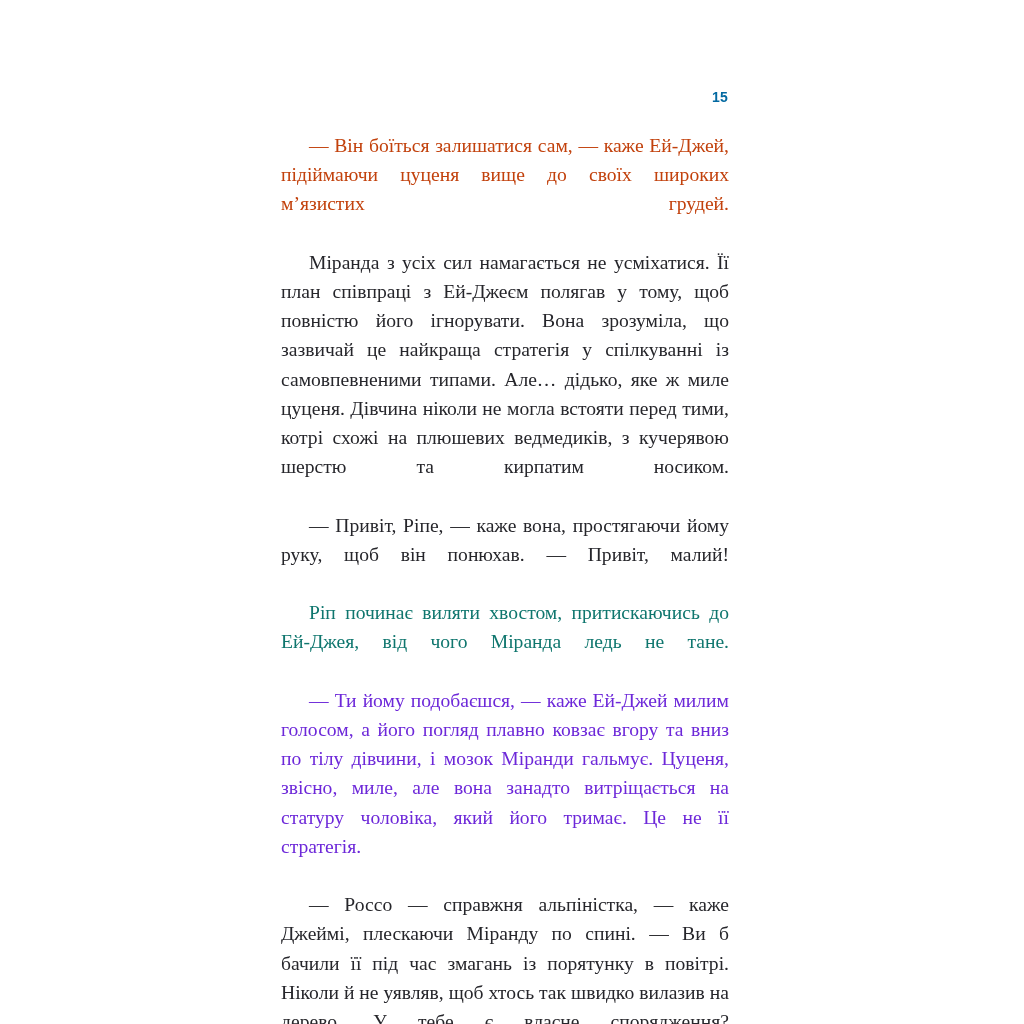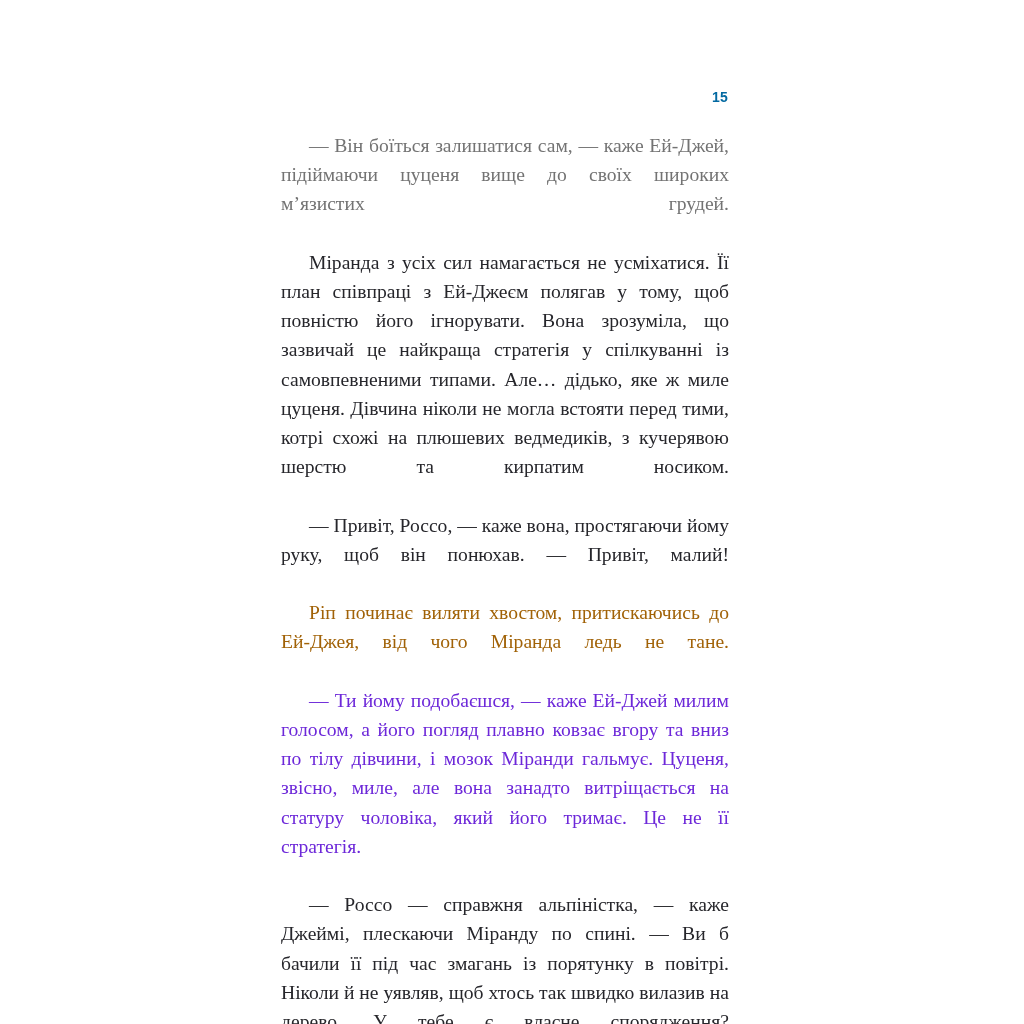--- a/index.html
+++ b/index.html
@@ -65,22 +65,22 @@
   }
 </style>
 </head>
 <body style="background: rgb(255, 255, 255);">
 
 <div class="page">
 
   <div class="folio">15</div>
 
   <div class="textblock">
-    <p class="para" style="color: #737373;">— Він боїться залишатися сам, — каже Ей-Джей, підіймаючи цуценя вище до своїх широких м’язистих грудей.</p>
+    <p class="para" style="color: #c2410c;">— Він боїться залишатися сам, — каже Ей-Джей, підіймаючи цуценя вище до своїх широких м’язистих грудей.</p>
     <p class="para" style="color: rgb(38, 38, 43);">Міранда з усіх сил намагається не усміхатися. Її план співпраці з Ей-Джеєм полягав у тому, щоб повністю його ігнорувати. Вона зрозуміла, що зазвичай це найкраща стратегія у спілкуванні із самовпевненими типами. Але… дідько, яке ж миле цуценя. Дівчина ніколи не могла встояти перед тими, котрі схожі на плюшевих ведмедиків, з кучерявою шерстю та кирпатим носиком.</p>
-    <p class="para" style="color: rgb(38, 38, 43);">— Привіт, Россо, — каже вона, простягаючи йому руку, щоб він понюхав. — Привіт, малий!</p>
-    <p class="para" style="color: #a16207;">Ріп починає виляти хвостом, притискаючись до Ей-Джея, від чого Міранда ледь не тане.</p>
+    <p class="para" style="color: rgb(38, 38, 43);">— Привіт, Ріпе, — каже вона, простягаючи йому руку, щоб він понюхав. — Привіт, малий!</p>
+    <p class="para" style="color: #0f766e;">Ріп починає виляти хвостом, притискаючись до Ей-Джея, від чого Міранда ледь не тане.</p>
     <p class="para" style="color: #6d28d9;">— Ти йому подобаєшся, — каже Ей-Джей милим голосом, а його погляд плавно ковзає вгору та вниз по тілу дівчини, і мозок Міранди гальмує. Цуценя, звісно, миле, але вона занадто витріщається на статуру чоловіка, який його тримає. Це не її стратегія.</p>
     <p class="para" style="color: rgb(38, 38, 43);">— Россо — справжня альпіністка, — каже Джеймі, плескаючи Міранду по спині. — Ви б бачили її під час змагань із порятунку в повітрі. Ніколи й не уявляв, щоб хтось так швидко вилазив на дерево. У тебе є власне спорядження?</p>
 
   </div>
 
 </div>
 
 </body></html>

